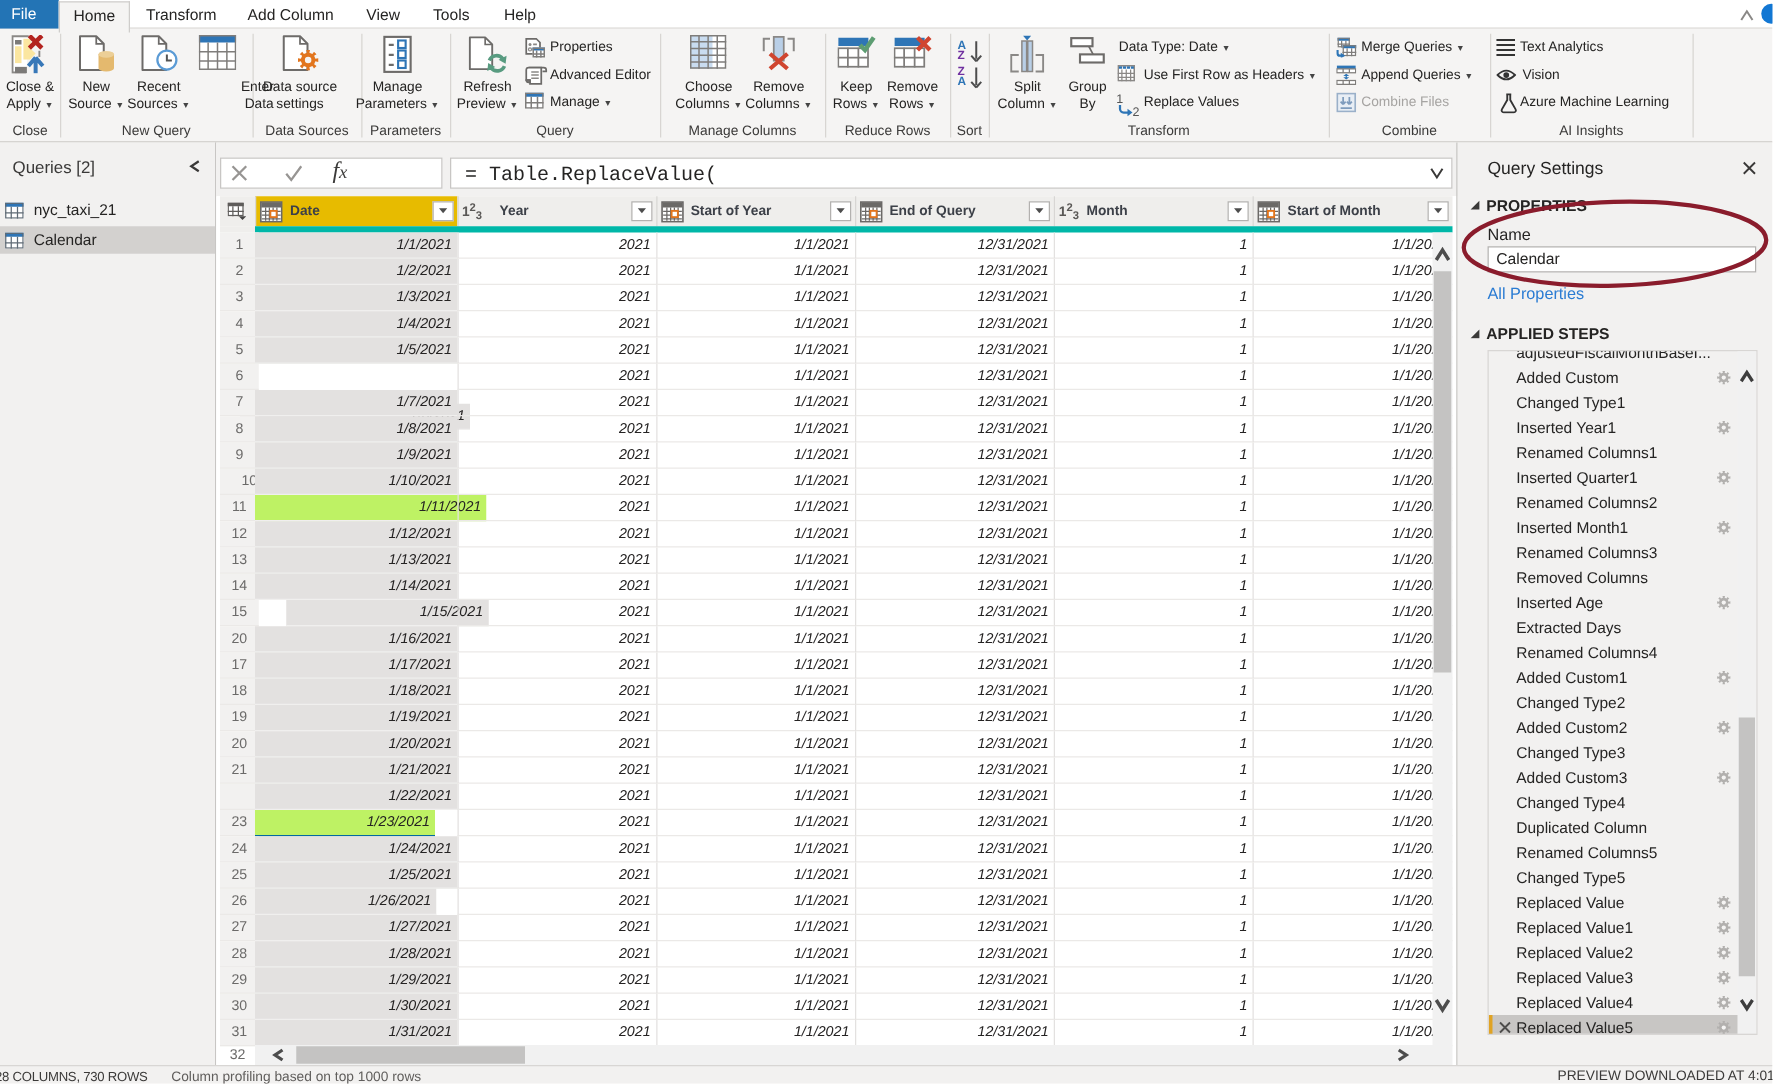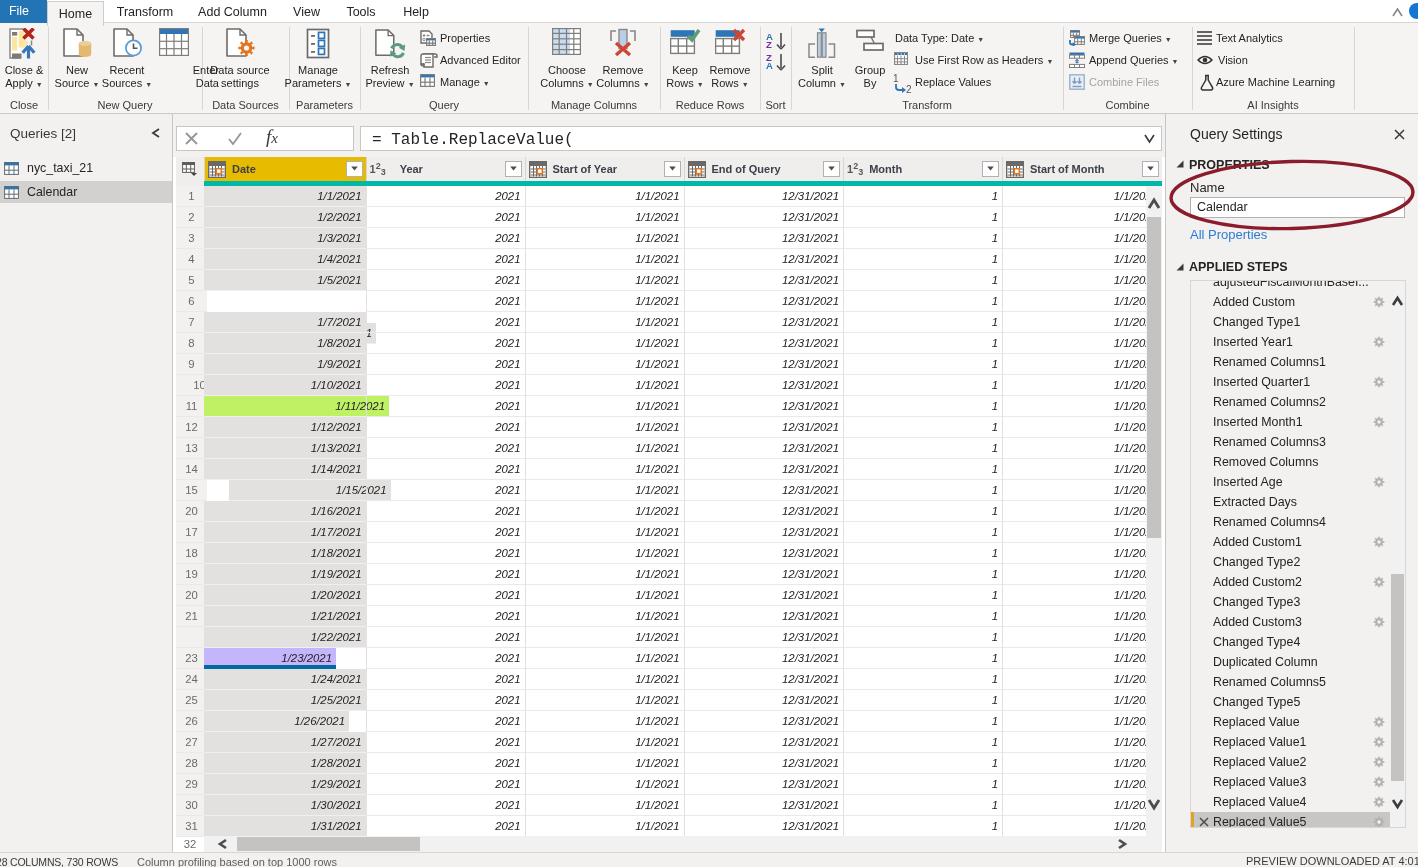--- a/index.html
+++ b/index.html
@@ -671,21 +671,21 @@
 <div class="hcell" style="left:843px;top:606px;width:159px;border-bottom:1px solid #ebe9e7;border-left:1px solid #e3e1e0;">1</div>
 <div class="hcell" style="left:1002px;top:606px;width:160px;border-bottom:1px solid #ebe9e7;border-left:1px solid #e3e1e0;">1/1/2021</div>
 <div class="rown" style="left:176px;top:627px;padding-left:48px;">22</div>
 <div class="hcell" style="left:204px;top:627px;width:161.5px;background:#e3e1e0;border-bottom:1px solid #f0efee;">1/22/2021</div>
 <div class="hcell" style="left:365.5px;top:627px;width:159px;border-bottom:1px solid #ebe9e7;border-left:1px solid #e3e1e0;">2021</div>
 <div class="hcell" style="left:524.5px;top:627px;width:159px;border-bottom:1px solid #ebe9e7;border-left:1px solid #e3e1e0;">1/1/2021</div>
 <div class="hcell" style="left:683.5px;top:627px;width:159.5px;border-bottom:1px solid #ebe9e7;border-left:1px solid #e3e1e0;">12/31/2021</div>
 <div class="hcell" style="left:843px;top:627px;width:159px;border-bottom:1px solid #ebe9e7;border-left:1px solid #e3e1e0;">1</div>
 <div class="hcell" style="left:1002px;top:627px;width:160px;border-bottom:1px solid #ebe9e7;border-left:1px solid #e3e1e0;">1/1/2021</div>
 <div class="rown" style="left:176px;top:648px;">23</div>
-<div class="hcell" style="left:204px;top:648px;width:132px;background:#c4b5fd;border-bottom:4px solid #0369a1;">1/23/2021</div>
+<div class="hcell" style="left:204px;top:648px;width:144px;background:#bef264;border-bottom:1px solid #0369a1;">1/23/2021</div>
 <div class="hcell" style="left:365.5px;top:648px;width:159px;border-bottom:1px solid #ebe9e7;border-left:1px solid #e3e1e0;">2021</div>
 <div class="hcell" style="left:524.5px;top:648px;width:159px;border-bottom:1px solid #ebe9e7;border-left:1px solid #e3e1e0;">1/1/2021</div>
 <div class="hcell" style="left:683.5px;top:648px;width:159.5px;border-bottom:1px solid #ebe9e7;border-left:1px solid #e3e1e0;">12/31/2021</div>
 <div class="hcell" style="left:843px;top:648px;width:159px;border-bottom:1px solid #ebe9e7;border-left:1px solid #e3e1e0;">1</div>
 <div class="hcell" style="left:1002px;top:648px;width:160px;border-bottom:1px solid #ebe9e7;border-left:1px solid #e3e1e0;">1/1/2021</div>
 <div class="rown" style="left:176px;top:669px;">24</div>
 <div class="hcell" style="left:204px;top:669px;width:161.5px;background:#e3e1e0;border-bottom:1px solid #f0efee;">1/24/2021</div>
 <div class="hcell" style="left:365.5px;top:669px;width:159px;border-bottom:1px solid #ebe9e7;border-left:1px solid #e3e1e0;">2021</div>
 <div class="hcell" style="left:524.5px;top:669px;width:159px;border-bottom:1px solid #ebe9e7;border-left:1px solid #e3e1e0;">1/1/2021</div>
 <div class="hcell" style="left:683.5px;top:669px;width:159.5px;border-bottom:1px solid #ebe9e7;border-left:1px solid #e3e1e0;">12/31/2021</div>

